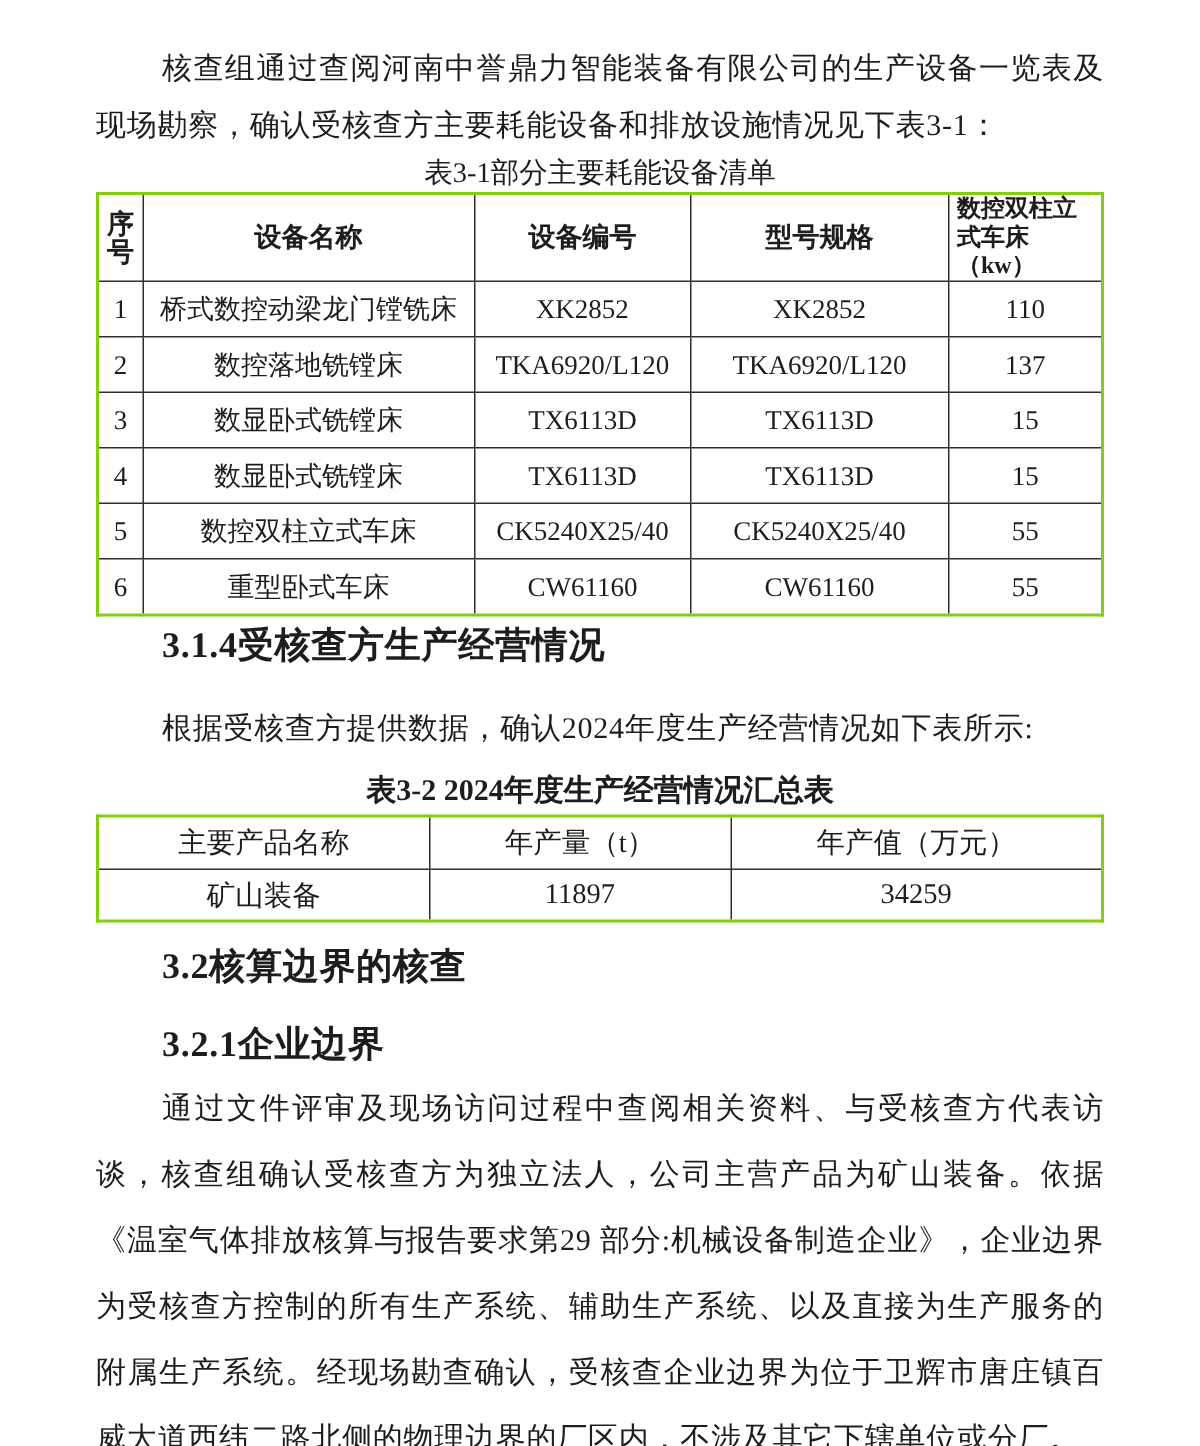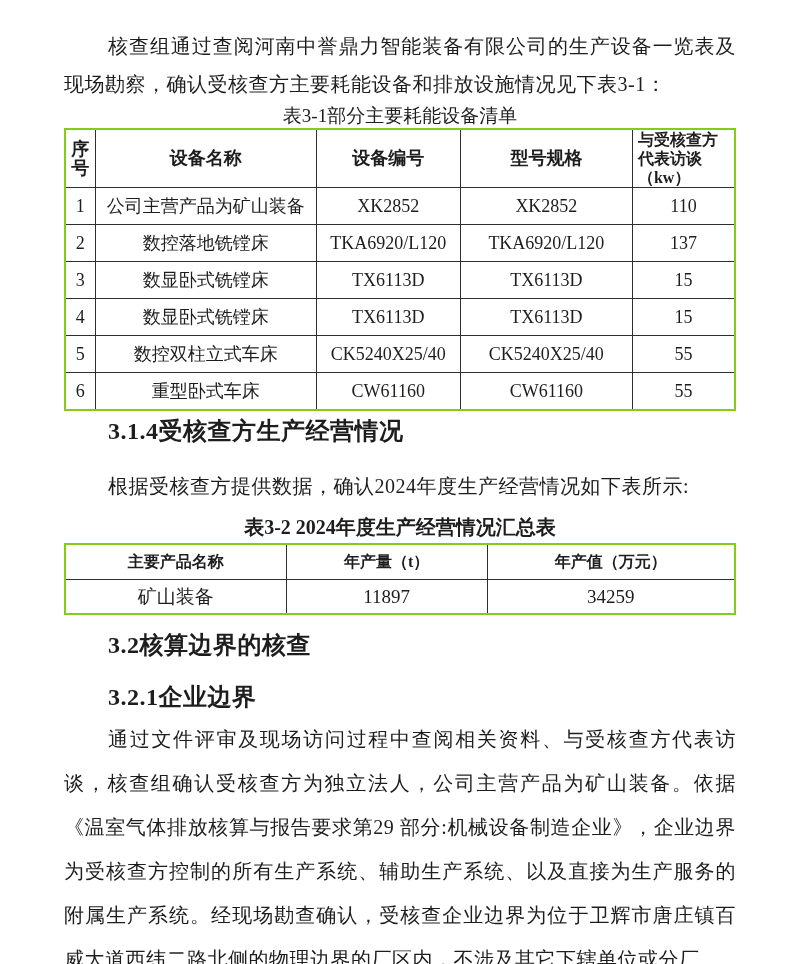--- a/index.html
+++ b/index.html
@@ -29,21 +29,21 @@
     border:2px solid #84cc16;
   }
   table.t th,table.t td{
     border:1px solid #2e2e2e;text-align:center;vertical-align:middle;
     padding:0 2px;overflow:hidden;
   }
   .t1 th{font-weight:bold;font-size:18px;height:38px;line-height:19px;border-bottom:2px solid #2e2e2e;}
   .t1 td{font-size:18px;height:36px;}
   .t1 th.col-power{text-align:left;font-size:16px;padding-left:5px;}
   .t2{margin-top:3px;}
-  .t2 th{font-weight:bold;font-size:16px;height:34px;border-bottom:4px double #2e2e2e;}
+  .t2 th{font-weight:normal;font-size:19px;height:34px;border-bottom:4px double #2e2e2e;}
   .t2 td{font-size:19px;height:33px;}
 </style>
 </head>
 <body>
 
 <div class="page">
 
   <p class="para">核查组通过查阅河南中誉鼎力智能装备有限公司的生产设备一览表及现场勘察，确认受核查方主要耗能设备和排放设施情况见下表3-1：</p>
 
   <div class="caption">表3-1部分主要耗能设备清单</div>
@@ -55,27 +55,27 @@
         <col style="width:21.5%">
         <col style="width:25.7%">
         <col style="width:15.3%">
     </colgroup>
     <thead>
       <tr>
         <th>序号</th>
         <th>设备名称</th>
         <th>设备编号</th>
         <th>型号规格</th>
-        <th class="col-power">与受核查方代表访谈（kw）</th>
+        <th class="col-power">数控双柱立式车床（kw）</th>
       </tr>
     </thead>
     <tbody>
       <tr>
         <td>1</td>
-        <td>公司主营产品为矿山装备</td>
+        <td>桥式数控动梁龙门镗铣床</td>
         <td>XK2852</td>
         <td>XK2852</td>
         <td>110</td>
       </tr>
       <tr>
         <td>2</td>
         <td>数控落地铣镗床</td>
         <td>TKA6920/L120</td>
         <td>TKA6920/L120</td>
         <td>137</td>

